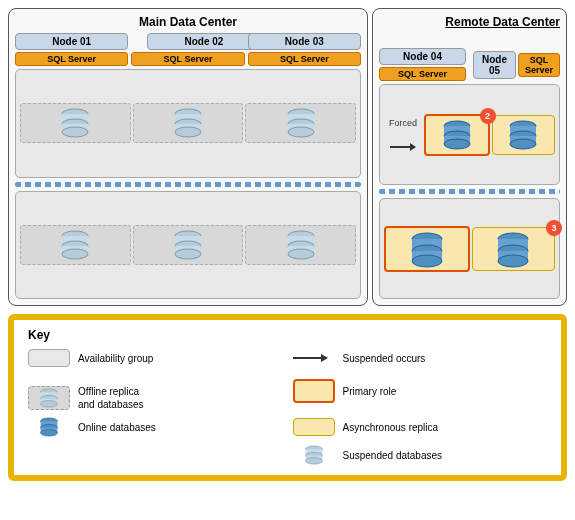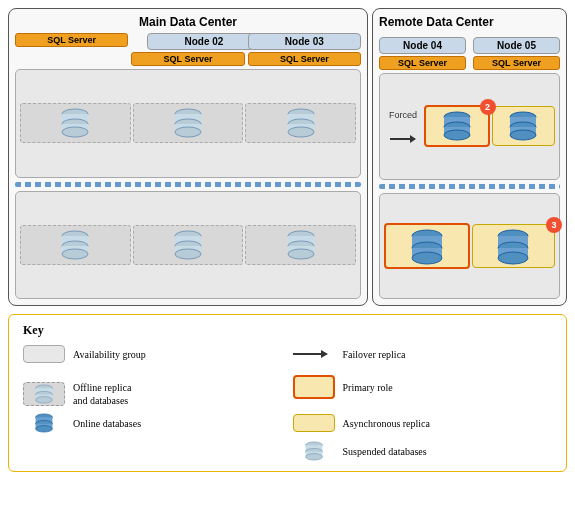--- a/index.html
+++ b/index.html
@@ -17,20 +17,21 @@
 
 <div style="display:flex; flex-direction:column; width:575px; height:508px;">
 
   <div style="display:flex; gap:4px; padding:8px 8px 4px 8px; height:310px;">
 
     <div style="flex:1; border:1.5px solid #555; border-radius:8px; padding:6px; background:#f8f8f8; display:flex; flex-direction:column;">
       <div style="text-align:center; font-weight:bold; font-size:12px; margin-bottom:4px;">Main Data Center</div>
 
       <div style="display:flex; gap:3px; margin-bottom:3px;">
         <div style="flex:1; display:flex; flex-direction:column; gap:2px; align-items:center;">
+          <div style="background:#c8d8e8; border:1px solid #999; border-radius:4px; padding:2px 4px; font-size:10px; font-weight:bold; width:100%; text-align:center;">Node 01</div>
           <div style="background:#f0a020; border:1px solid #c07000; border-radius:3px; padding:1px 3px; font-size:9px; font-weight:bold; width:100%; text-align:center;">SQL Server</div>
         </div>
         <div style="flex:1; display:flex; flex-direction:column; gap:2px; align-items:center;">
           <div style="background:#c8d8e8; border:1px solid #999; border-radius:4px; padding:2px 4px; font-size:10px; font-weight:bold; width:100%; text-align:center;margin-left:32px;">Node 02</div>
           <div style="background:#f0a020; border:1px solid #c07000; border-radius:3px; padding:1px 3px; font-size:9px; font-weight:bold; width:100%; text-align:center;">SQL Server</div>
         </div>
         <div style="flex:1; display:flex; flex-direction:column; gap:2px; align-items:center;">
           <div style="background:#c8d8e8; border:1px solid #999; border-radius:4px; padding:2px 4px; font-size:10px; font-weight:bold; width:100%; text-align:center;">Node 03</div>
           <div style="background:#f0a020; border:1px solid #c07000; border-radius:3px; padding:1px 3px; font-size:9px; font-weight:bold; width:100%; text-align:center;">SQL Server</div>
         </div>
@@ -93,28 +94,28 @@
             <rect x="4" y="8" width="26" height="10" fill="#c8dce8" stroke="none"></rect>
             <ellipse cx="17" cy="18" rx="13" ry="5" fill="#b8ccd8" stroke="#7a9ab8" stroke-width="1"></ellipse>
             <rect x="4" y="18" width="26" height="8" fill="#c8dce8" stroke="none"></rect>
             <ellipse cx="17" cy="26" rx="13" ry="5" fill="#b8ccd8" stroke="#7a9ab8" stroke-width="1"></ellipse>
           </svg>
         </div>
       </div>
     </div>
 
     <div style="width:195px; border:1.5px solid #555; border-radius:8px; padding:6px; background:#f8f8f8; display:flex; flex-direction:column;">
-      <div style="text-align:left; font-weight:bold; font-size:12px; margin-bottom:8px;">Remote Data Center</div>
+      <div style="text-align:right; font-weight:bold; font-size:12px; margin-bottom:19px;text-decoration:underline;">Remote Data Center</div>
 
       <div style="display:flex; gap:7px; margin-bottom:3px;">
         <div style="flex:1; display:flex; flex-direction:column; gap:2px; align-items:center;">
           <div style="background:#c8d8e8; border:1px solid #999; border-radius:4px; padding:2px 4px; font-size:10px; font-weight:bold; width:100%; text-align:center;">Node 04</div>
           <div style="background:#f0a020; border:1px solid #c07000; border-radius:3px; padding:1px 3px; font-size:9px; font-weight:bold; width:100%; text-align:center;">SQL Server</div>
         </div>
-        <div style="flex:1; display:flex; flex-direction:column; gap:2px; align-items:center;">
+        <div style="flex:1; display:flex; flex-direction:row; gap:2px; align-items:center;">
           <div style="background:#c8d8e8; border:1px solid #999; border-radius:4px; padding:2px 4px; font-size:10px; font-weight:bold; width:100%; text-align:center;">Node 05</div>
           <div style="background:#f0a020; border:1px solid #c07000; border-radius:3px; padding:1px 3px; font-size:9px; font-weight:bold; width:100%; text-align:center;">SQL Server</div>
         </div>
       </div>
 
       <div style="flex:1; border:1px solid #aaa; border-radius:5px; background:#e8e8e8; display:flex; gap:2px; align-items:center; padding:4px; margin-bottom:4px; position:relative;">
 
         <div style="display:flex; flex-direction:column; align-items:center; justify-content:center; min-width:38px;">
           <div style="font-size:9px; color:#333; margin-bottom:15px;">Forced</div>
           <div style="display:flex; align-items:center;">
@@ -166,33 +167,33 @@
             <rect x="4" y="9" width="30" height="12" fill="#6aa0d0" stroke="none"></rect>
             <ellipse cx="19" cy="21" rx="15" ry="6" fill="#5090c0" stroke="#2060a0" stroke-width="1"></ellipse>
             <rect x="4" y="21" width="30" height="10" fill="#6aa0d0" stroke="none"></rect>
             <ellipse cx="19" cy="31" rx="15" ry="6" fill="#5090c0" stroke="#2060a0" stroke-width="1"></ellipse>
           </svg>
         </div>
       </div>
     </div>
   </div>
 
-  <div style="border:1px solid #eab308; border-radius:6px; margin:4px 8px; padding:8px 14px; display:grid; grid-template-columns:1fr 1fr; gap:4px 10px;font-family:Liberation Serif, serif;">
+  <div style="border:6px solid #eab308; border-radius:6px; margin:4px 8px; padding:8px 14px; display:grid; grid-template-columns:1fr 1fr; gap:4px 10px;">
     <div style="font-weight:bold; font-size:12px; grid-column:1/-1; margin-bottom:3px;">Key</div>
 
     <div style="display:flex; align-items:center; gap:8px;">
       <div style="width:42px; height:18px; border:1px solid #aaa; border-radius:4px; background:#e8e8e8; flex-shrink:0;"></div>
       <span style="font-size:10px;">Availability group</span>
     </div>
     <div style="display:flex; align-items:center; gap:8px;">
       <div style="display:flex; align-items:center; width:42px; flex-shrink:0;">
         <div style="width:28px; height:1.5px; background:#333;"></div>
         <div style="width:0; height:0; border-top:4px solid transparent; border-bottom:4px solid transparent; border-left:7px solid #333;"></div>
       </div>
-      <span style="font-size:10px;">Failover replica</span>
+      <span style="font-size:10px;">Suspended occurs</span>
     </div>
 
     <div style="display:flex; align-items:center; gap:8px;margin-top:14px;">
       <div style="width:42px; height:24px; border:1px dashed #999; border-radius:4px; background:#d8d8d8; flex-shrink:0; display:flex; align-items:center; justify-content:center;">
         <svg width="22" height="22" viewBox="0 0 34 34">
           <ellipse cx="17" cy="8" rx="13" ry="5" fill="#b8ccd8" stroke="#7a9ab8" stroke-width="1"></ellipse>
           <rect x="4" y="8" width="26" height="10" fill="#c8dce8" stroke="none"></rect>
           <ellipse cx="17" cy="18" rx="13" ry="5" fill="#b8ccd8" stroke="#7a9ab8" stroke-width="1"></ellipse>
           <rect x="4" y="18" width="26" height="8" fill="#c8dce8" stroke="none"></rect>
           <ellipse cx="17" cy="26" rx="13" ry="5" fill="#b8ccd8" stroke="#7a9ab8" stroke-width="1"></ellipse>

